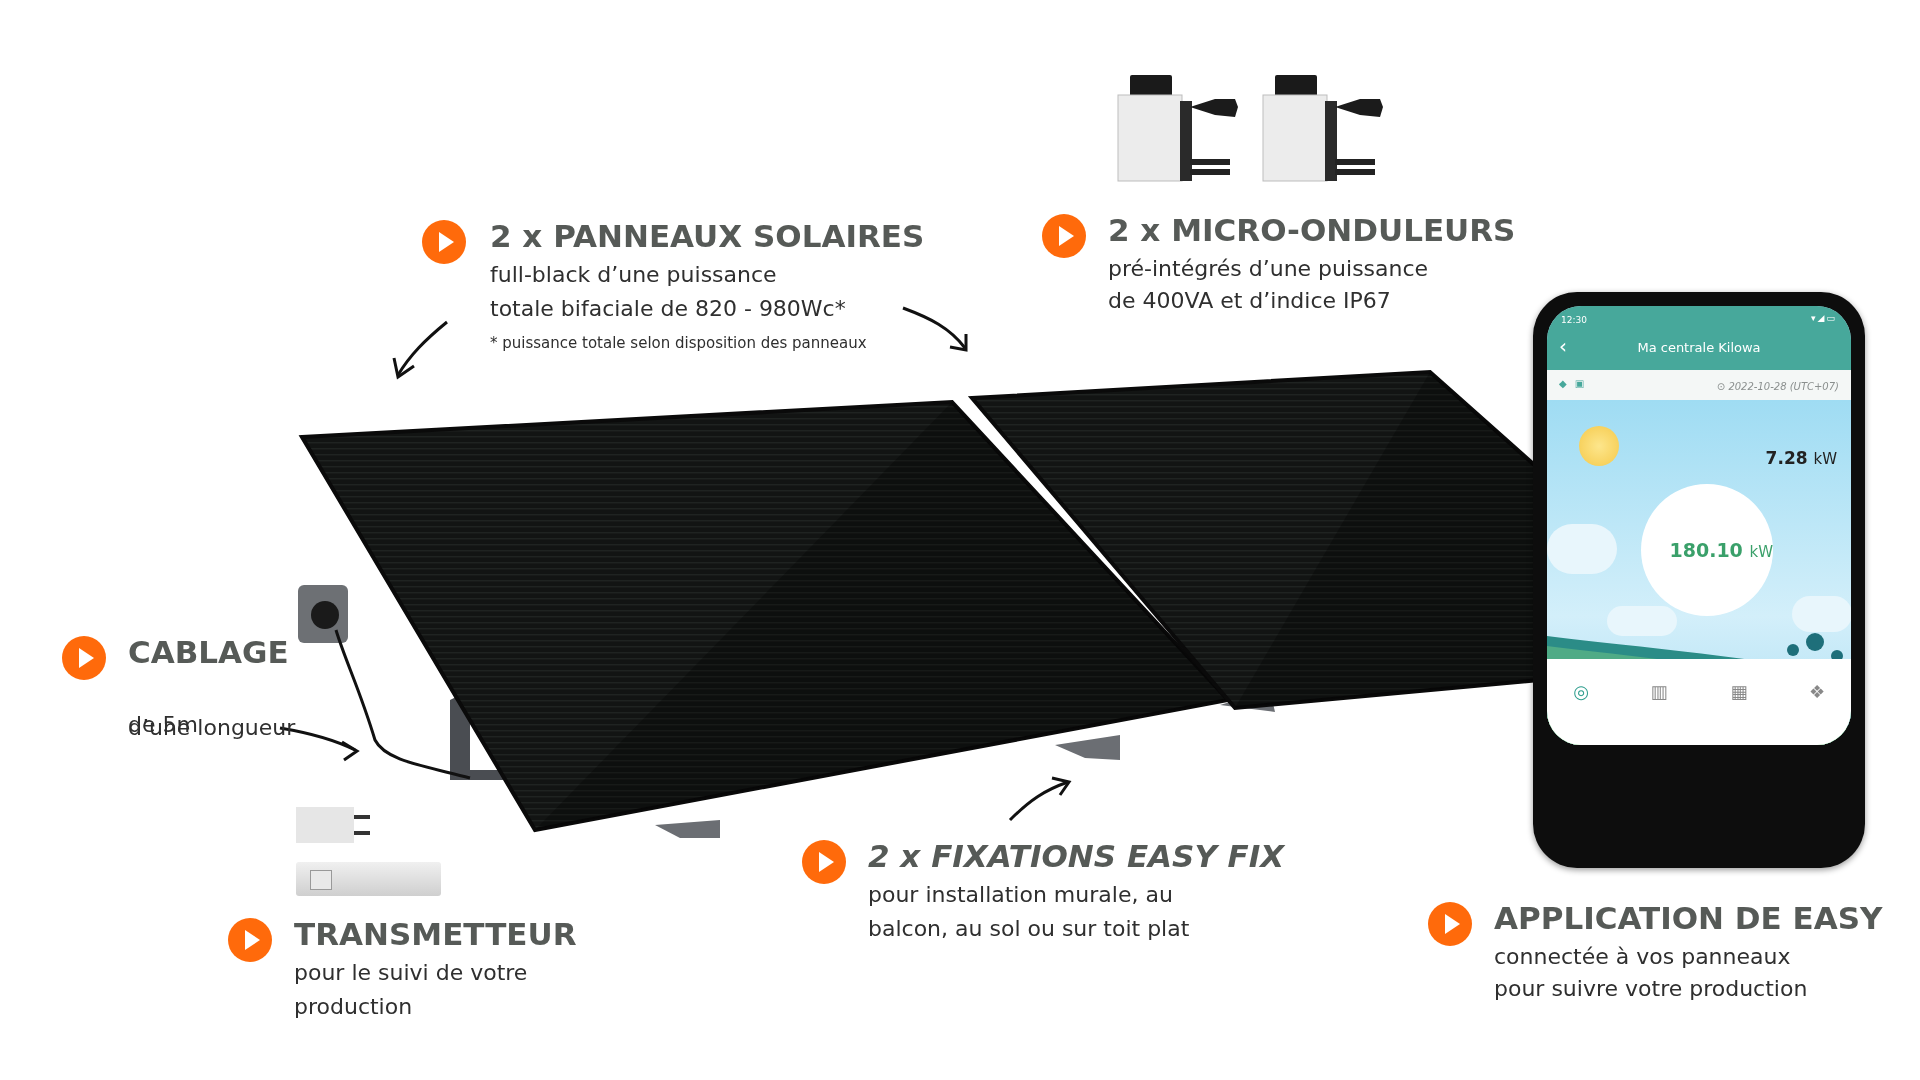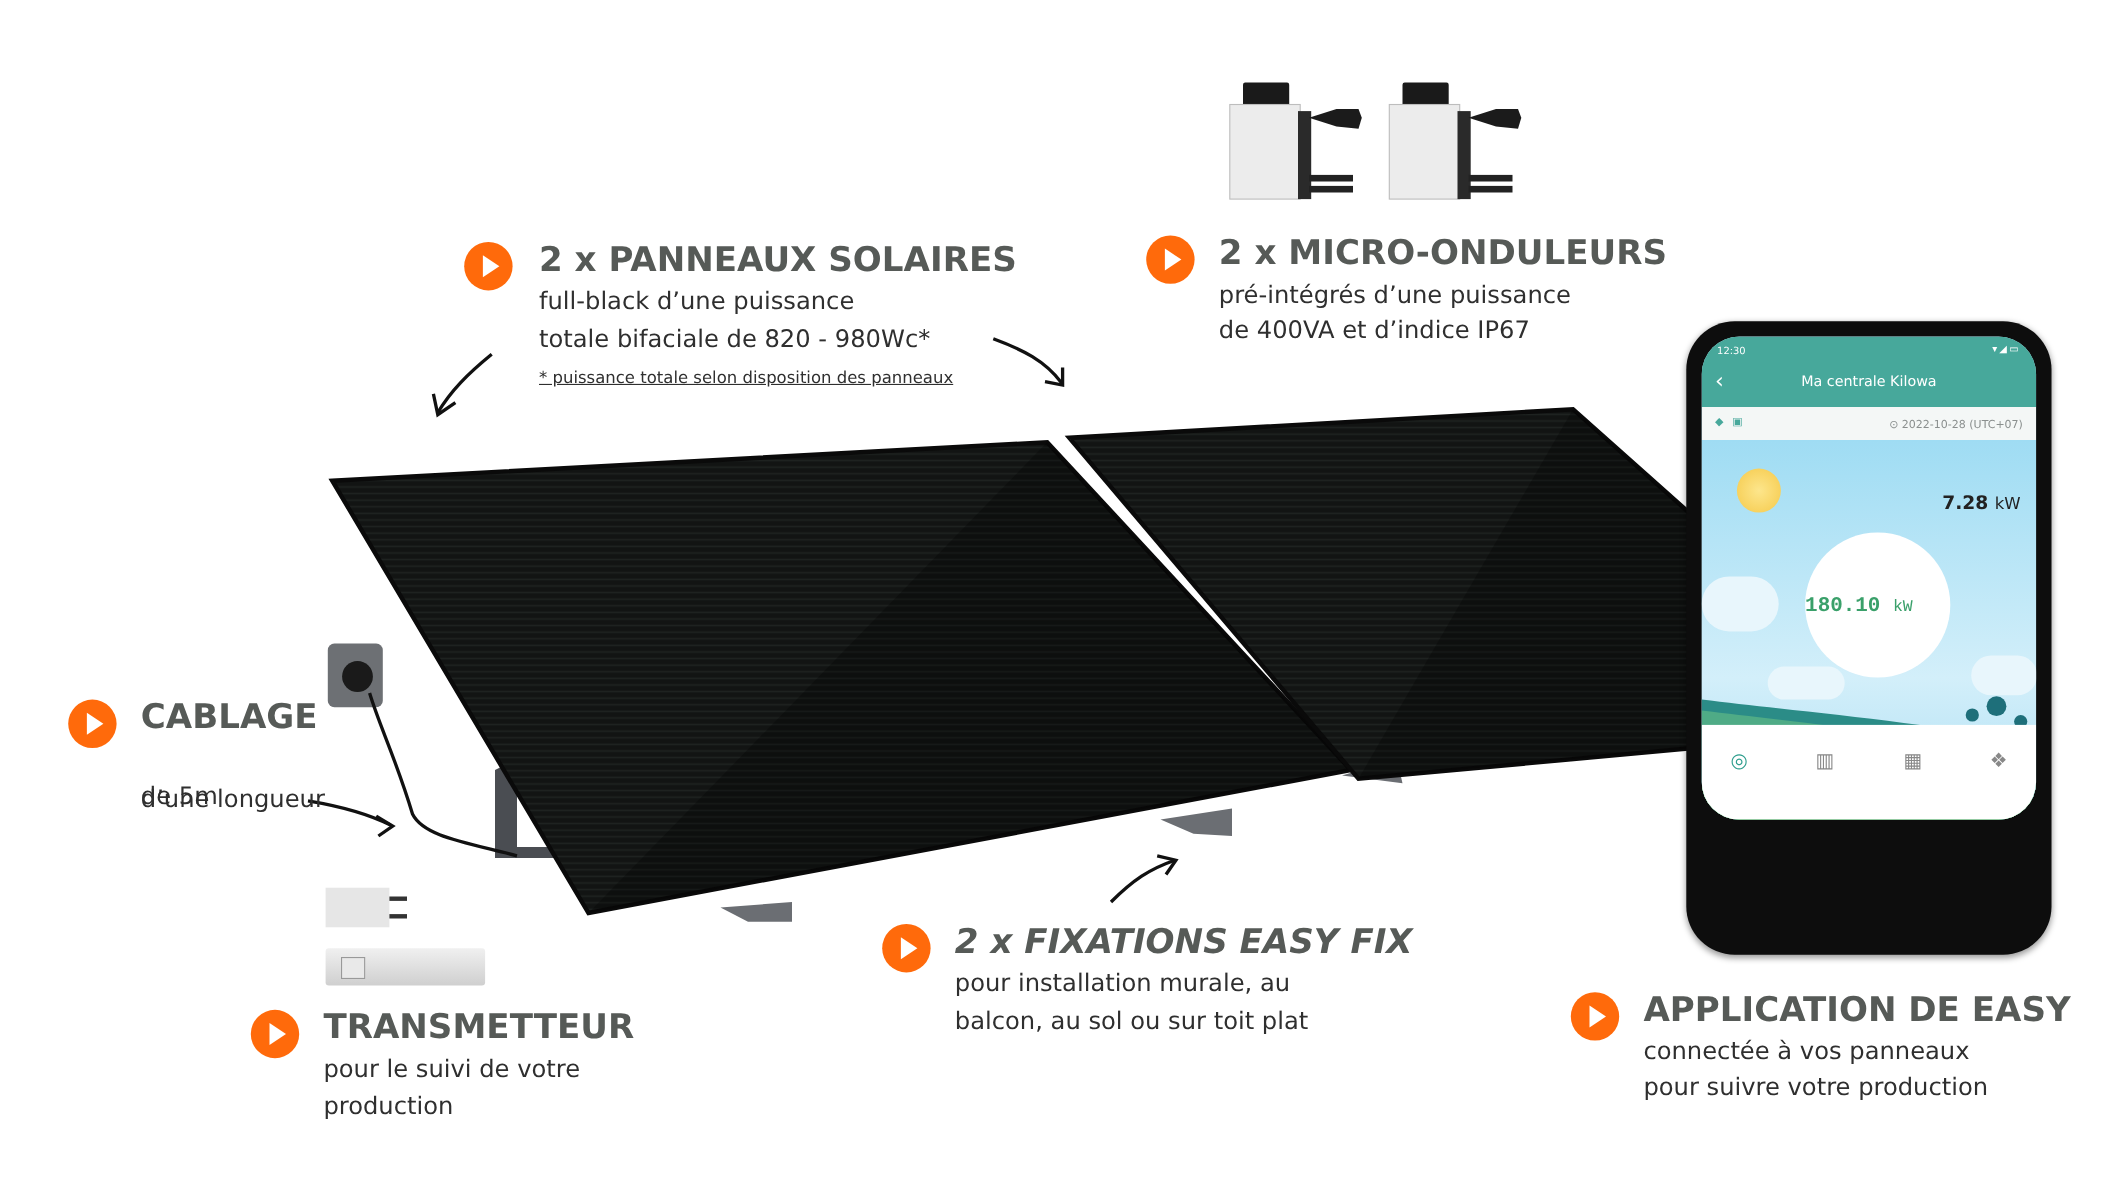--- a/index.html
+++ b/index.html
@@ -16,26 +16,26 @@
   
   .phone { position:absolute; left:1533px; top:292px; width:332px; height:576px; background:#0d0d0d; border-radius:44px; box-shadow: 0 2px 6px rgba(0,0,0,0.4); }
   .screen { position:absolute; left:14px; top:14px; width:304px; height:439px; border-radius:34px; overflow:hidden; background:#bfe6f5; }
   .app-header { position:absolute; left:0; top:0; width:100%; height:64px; background:#47a89b; color:#fff; }
   .status-time { position:absolute; left:14px; top:9px; font-size:9px; }
   .status-icons { position:absolute; right:14px; top:7px; font-size:9px; letter-spacing:2px; }
   .back { position:absolute; left:12px; top:28px; font-size:20px; }
   .app-title { position:absolute; left:0; width:100%; top:34px; text-align:center; font-size:13px; }
   .infobar { position:absolute; left:0; top:64px; width:100%; height:30px; background:#f4f7f6; font-size:10px; color:#8a8f8e; }
   .infobar .left { position:absolute; left:12px; top:8px; color:#47a89b; letter-spacing:8px; }
-  .infobar .date { position:absolute; right:12px; top:11px; }
+  .infobar .date { position:absolute; right:12px; top:11px;font-style:italic; }
   .sky { position:absolute; left:0; top:94px; width:100%; height:360px; background:linear-gradient(#9fdcf3, #d3effa 60%, #a7dcf2); }
   .sun { position:absolute; left:32px; top:120px; width:40px; height:40px; border-radius:50%; background:radial-gradient(#fde68c,#f5c94a); }
   .pv-now { position:absolute; right:14px; top:142px; font-size:17px; color:#222; font-weight:bold; }
   .pv-now small, .bubble small { font-size:15px; font-weight:normal; }
-  .bubble { position:absolute; left:94px; top:178px; width:132px; height:132px; border-radius:50%; background:#ffffff; text-align:left; line-height:132px; font-size:19px; color:#3aa06a; font-weight:bold;font-family:Liberation Mono, monospace; }
+  .bubble { position:absolute; left:94px; top:178px; width:132px; height:132px; border-radius:50%; background:#ffffff; text-align:right; line-height:132px; font-size:19px; color:#3aa06a; font-weight:bold; }
   .cloud { position:absolute; background:#e8f6fc; border-radius:40px; }
   .hills { position:absolute; left:0; top:330px; width:100%; height:130px; }
   .tabbar { position:absolute; left:0; bottom:0; width:100%; height:86px; background:#ffffff; }
   .tab { position:absolute; top:22px; width:32px; height:32px; text-align:center; font-size:18px; color:#888; }
   .tab.active { color:#2f9e8e; }
 </style>
 </head>
 <body>
 
 <div class="abs" style="left:1110px;top:75px;width:130px;height:115px;">
@@ -109,21 +109,21 @@
 </div>
 <div class="abs" style="left:296px;top:862px;width:145px;height:34px;background:linear-gradient(#f0f0f0,#cfcfcf);border-radius:3px;">
   <div style="position:absolute;left:14px;top:8px;width:20px;height:18px;border:1px solid #999;background:#e9e9e9;"></div>
 </div>
 
 <div class="callout" style="left:422px;top:218px;">
   <span class="play" style="left:0;top:2px;"></span>
   <span class="title" style="left:68px;top:0;">2 x PANNEAUX SOLAIRES</span>
   <span class="desc" style="left:68px;top:40px;">full-black d’une puissance</span>
   <span class="desc" style="left:68px;top:74px;">totale bifaciale de 820 - 980Wc*</span>
-  <span class="note" style="left:68px;top:116px;text-decoration:underline;">* puissance totale selon disposition des panneaux</span>
+  <span class="note" style="left:68px;top:116px;">* puissance totale selon disposition des panneaux</span>
 </div>
 
 <div class="callout" style="left:1042px;top:212px;">
   <span class="play" style="left:0;top:2px;"></span>
   <span class="title" style="left:66px;top:0;">2 x MICRO-ONDULEURS</span>
   <span class="desc" style="left:66px;top:40px;">pré-intégrés d’une puissance</span>
   <span class="desc" style="left:66px;top:72px;">de 400VA et d’indice IP67</span>
 </div>
 
 <div class="callout" style="left:62px;top:634px;">

